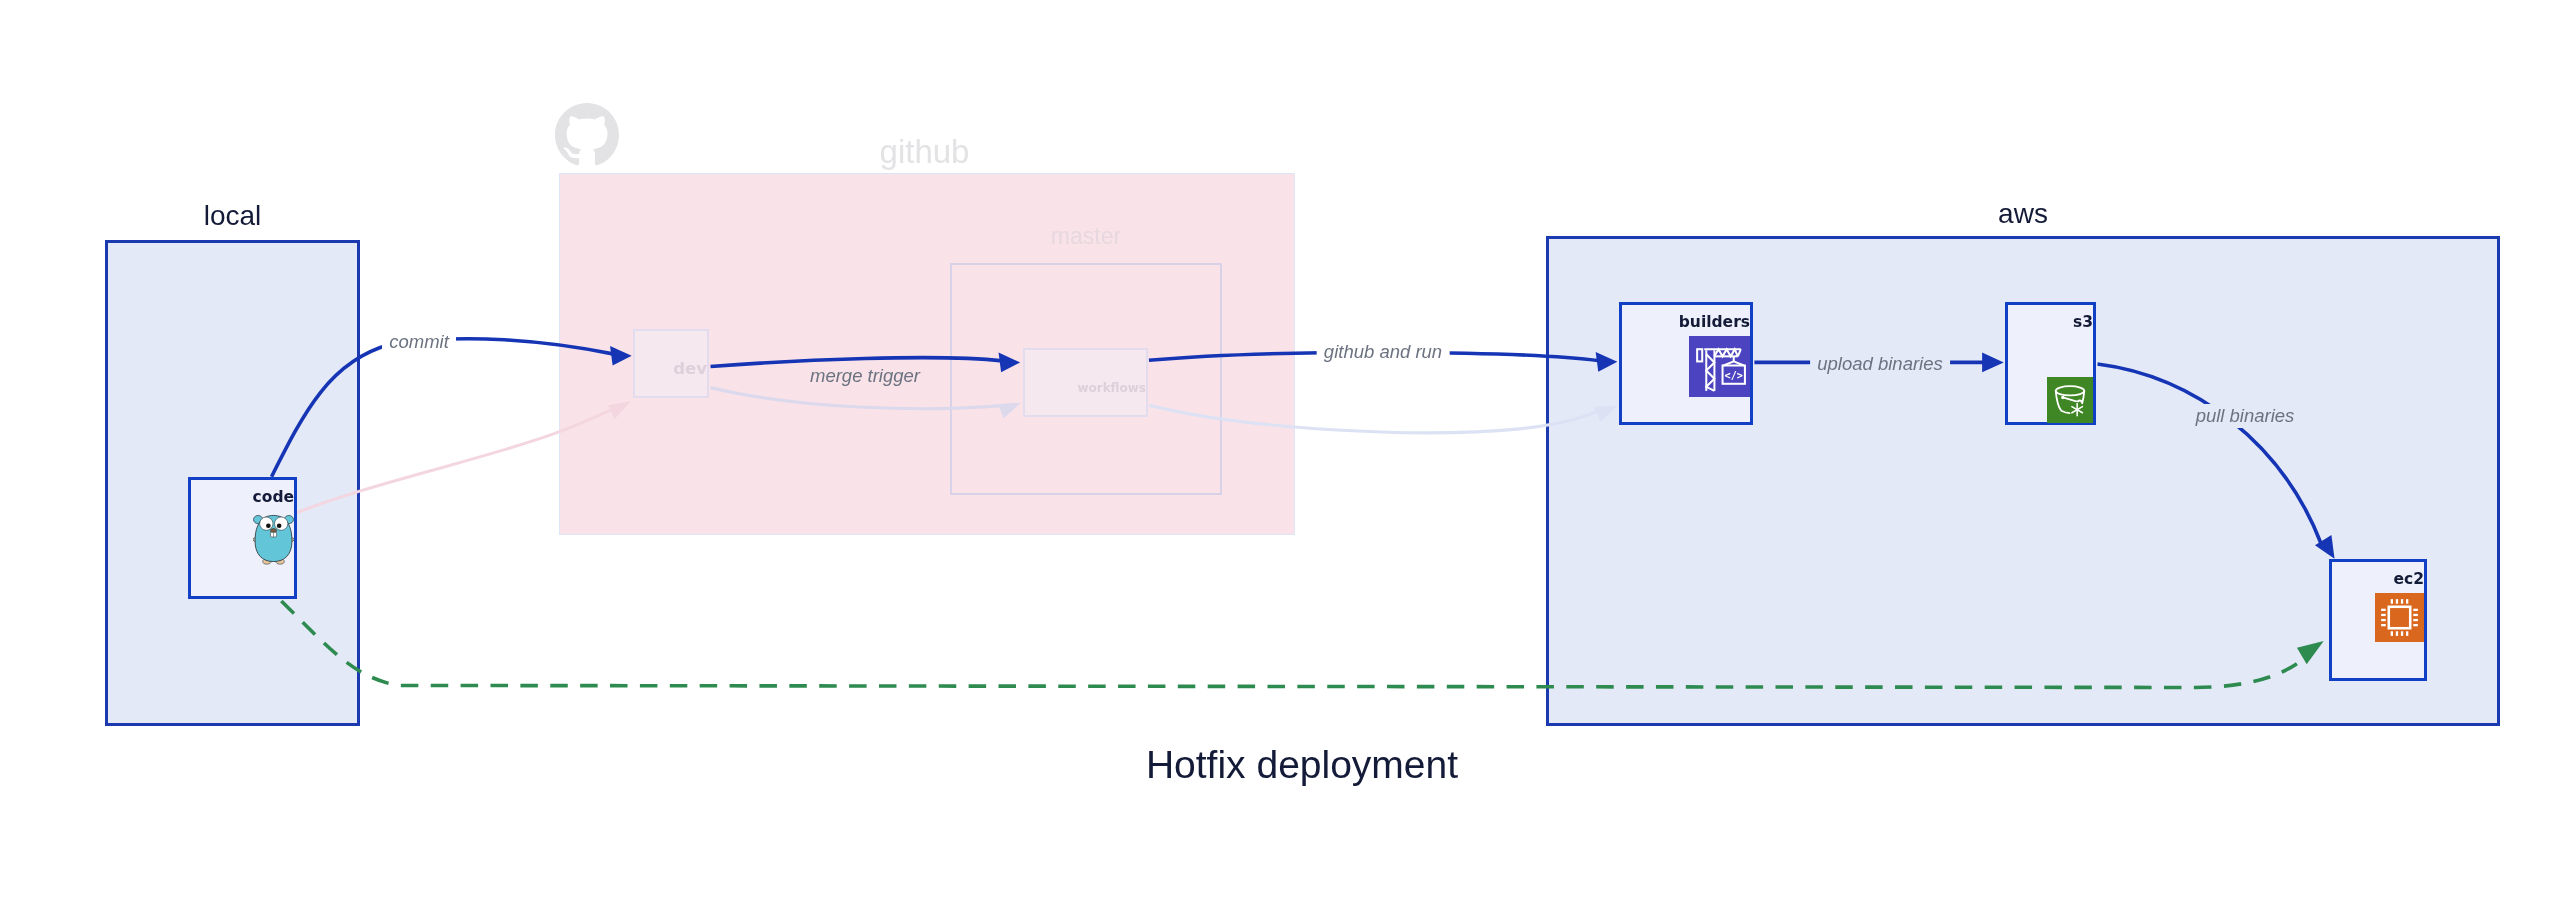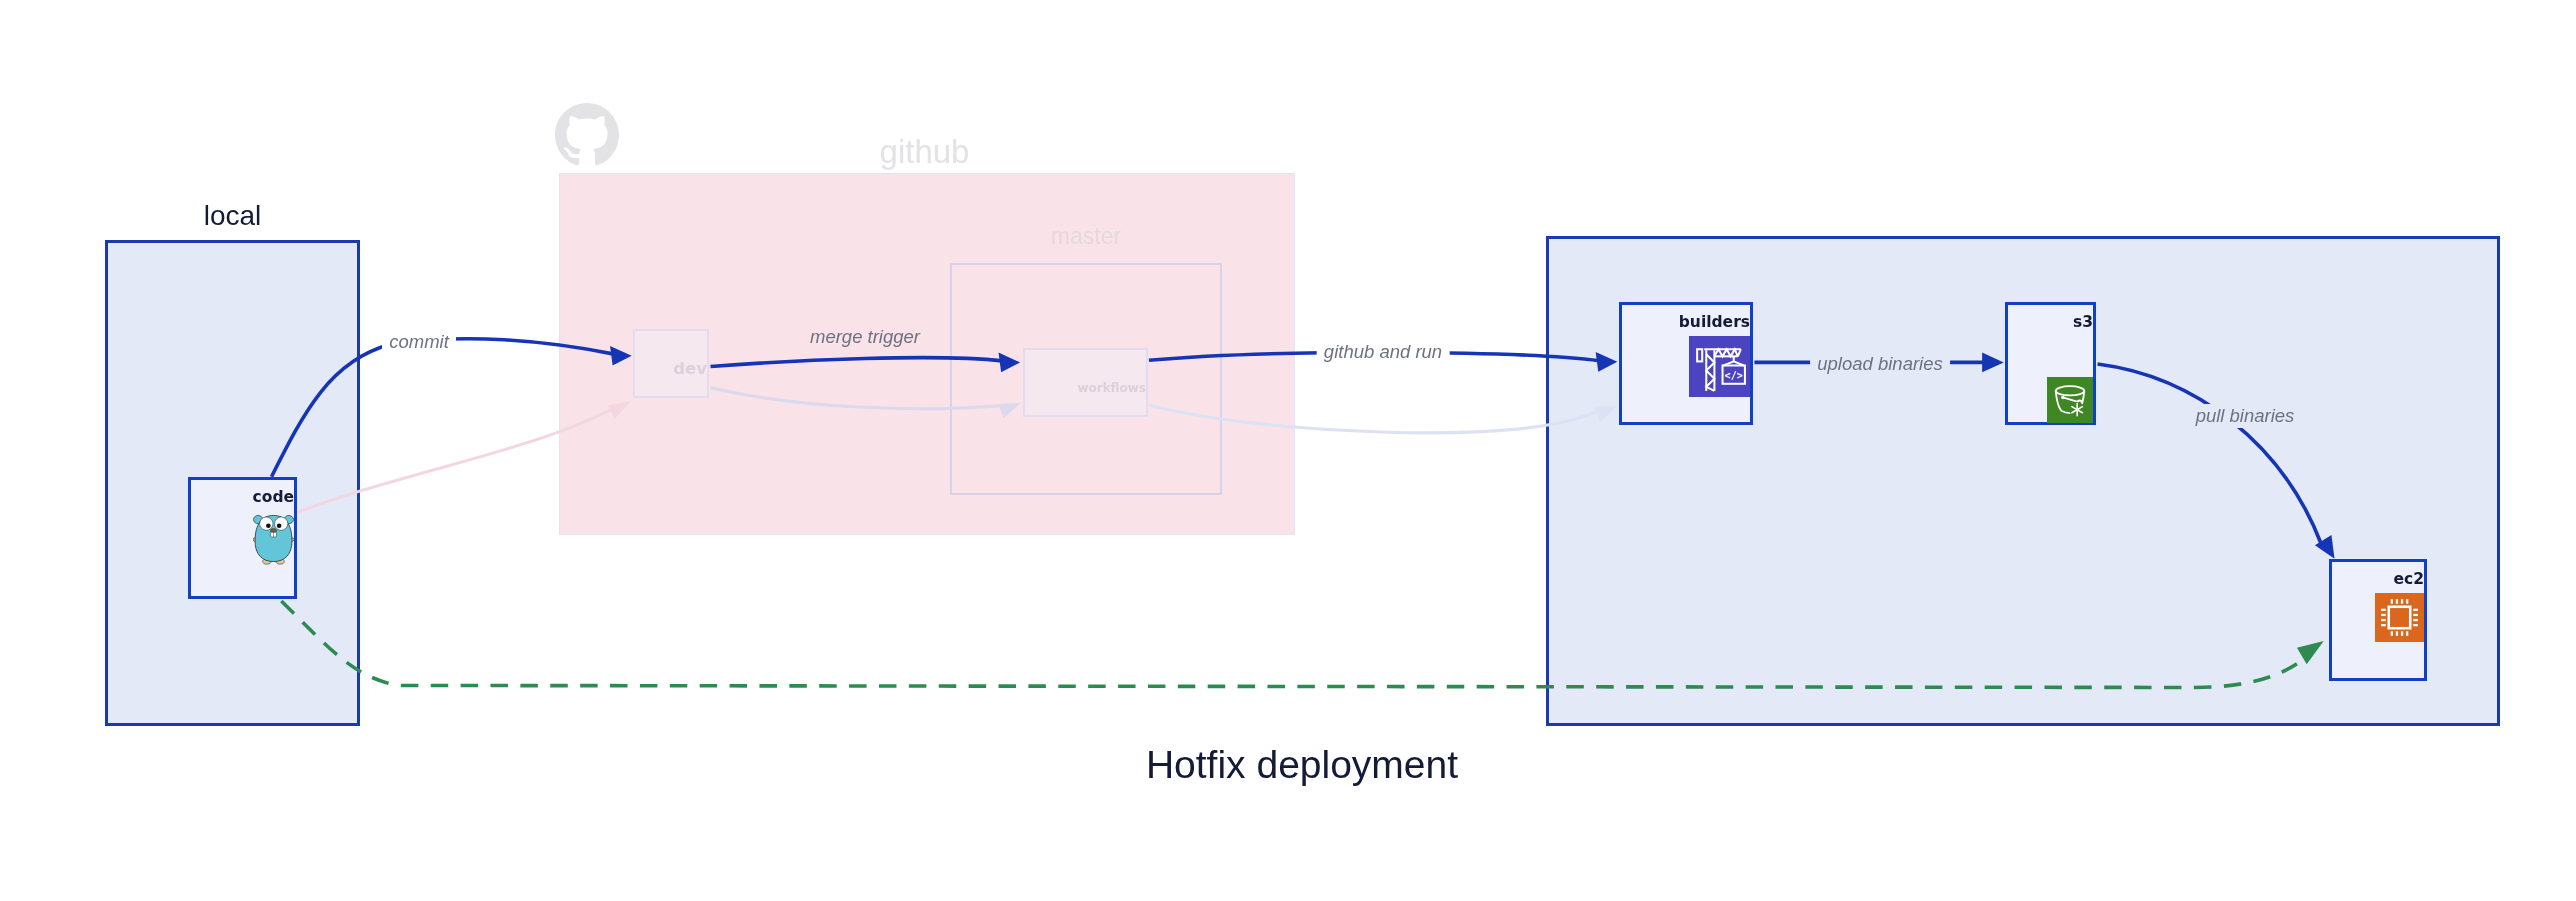--- a/index.html
+++ b/index.html
@@ -58,20 +58,21 @@
 <div class="canvas">
 
   <div class="group local" style="left:105px;top:240px;width:255px;height:486px;"></div>
   <div class="group github" style="left:559px;top:173px;width:736px;height:362px;"></div>
   <div class="group master" style="left:950px;top:263px;width:272px;height:232px;"></div>
   <div class="group aws" style="left:1546px;top:236px;width:954px;height:490px;"></div>
 
   <div class="group-label" style="left:105px;top:200px;width:255px;">local</div>
   <div class="group-label github" style="left:559px;top:133px;width:731px;">github</div>
   <div class="group-label master" style="left:950px;top:223px;width:272px;">master</div>
+  <div class="group-label" style="left:1546px;top:198px;width:954px;">aws</div>
 
   <svg class="octocat" width="64" height="64" viewBox="0 0 16 16">
     <path fill="#e3e3e6" d="M8 0C3.58 0 0 3.58 0 8c0 3.54 2.29 6.53 5.47 7.59.4.07.55-.17.55-.38 0-.19-.01-.82-.01-1.49-2.01.37-2.53-.49-2.69-.94-.09-.23-.48-.94-.82-1.13-.28-.15-.68-.52-.01-.53.63-.01 1.08.58 1.23.82.72 1.21 1.87.87 2.33.66.07-.52.28-.87.51-1.07-1.78-.2-3.64-.89-3.64-3.95 0-.87.31-1.59.82-2.15-.08-.2-.36-1.02.08-2.12 0 0 .67-.21 2.2.82.64-.18 1.32-.27 2-.27s1.36.09 2 .27c1.53-1.04 2.2-.82 2.2-.82.44 1.1.16 1.92.08 2.12.51.56.82 1.27.82 2.15 0 3.07-1.87 3.75-3.65 3.95.29.25.54.73.54 1.48 0 1.07-.01 1.93-.01 2.2 0 .21.15.46.55.38A8.01 8.01 0 0 0 16 8c0-4.42-3.58-8-8-8z"></path>
   </svg>
 
   <svg class="edges" width="2604" height="902" viewBox="0 0 5054 1750">
 
     <path class="e-pink" d="M 558 1002 C 720 935 950 890 1090 836 C 1140 817 1175 800 1212 784"></path>
     <polygon class="f-pink" points="1225,778 1193,813 1180,786"></polygon>
 
@@ -198,21 +199,21 @@
           <line x1="75" y1="33" x2="84" y2="33"></line>
             <line x1="75" y1="43" x2="84" y2="43"></line>
           <line x1="75" y1="53" x2="84" y2="53"></line>
             <line x1="75" y1="63" x2="84" y2="63"></line>
         </g>
       </svg>
     </div>
   </div>
 
   <div class="edge-label bg-white" style="left:419px;top:342px;">commit</div>
-  <div class="edge-label bg-pink" style="left:865px;top:337px;text-align:right;">merge trigger</div>
+  <div class="edge-label bg-pink" style="left:865px;top:376px;text-align:right;">merge trigger</div>
   <div class="edge-label bg-white" style="left:1383px;top:352px;">github and run</div>
   <div class="edge-label bg-blue" style="left:1880px;top:364px;">upload binaries</div>
   <div class="edge-label bg-blue" style="left:2245px;top:416px;">pull binaries</div>
 
   <div class="title">Hotfix deployment</div>
 
 </div>
 
 
 </body></html>

